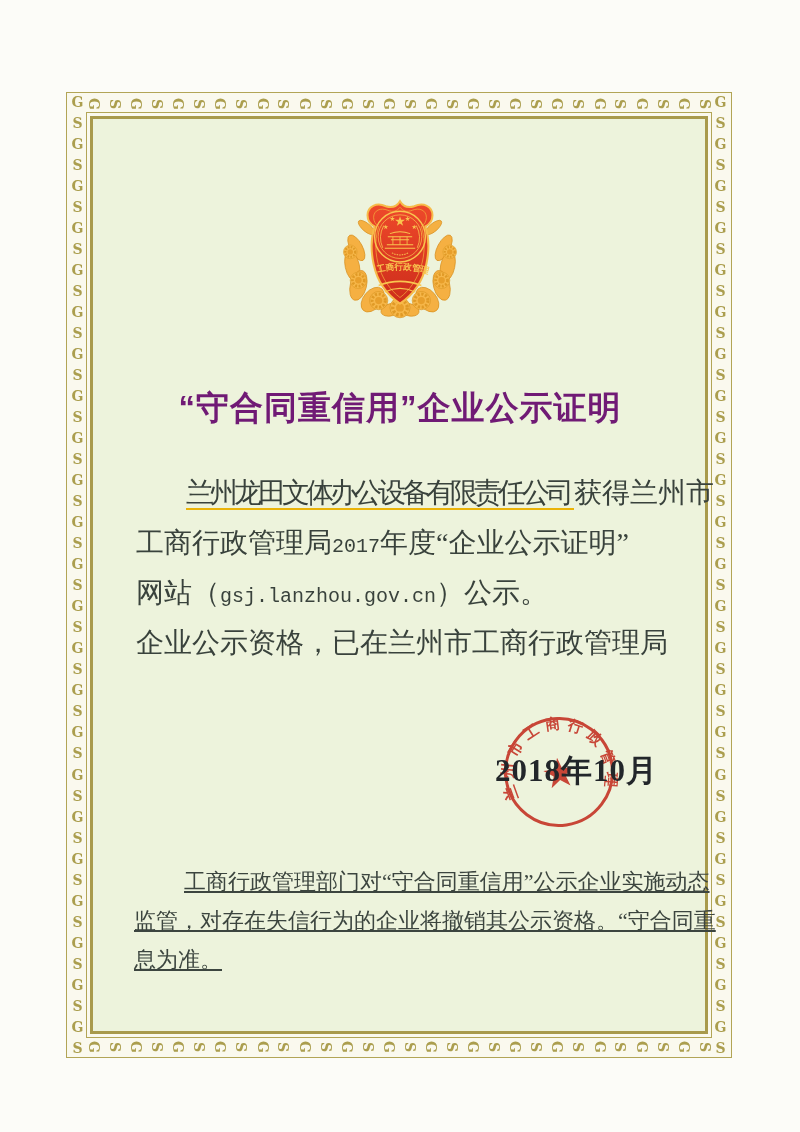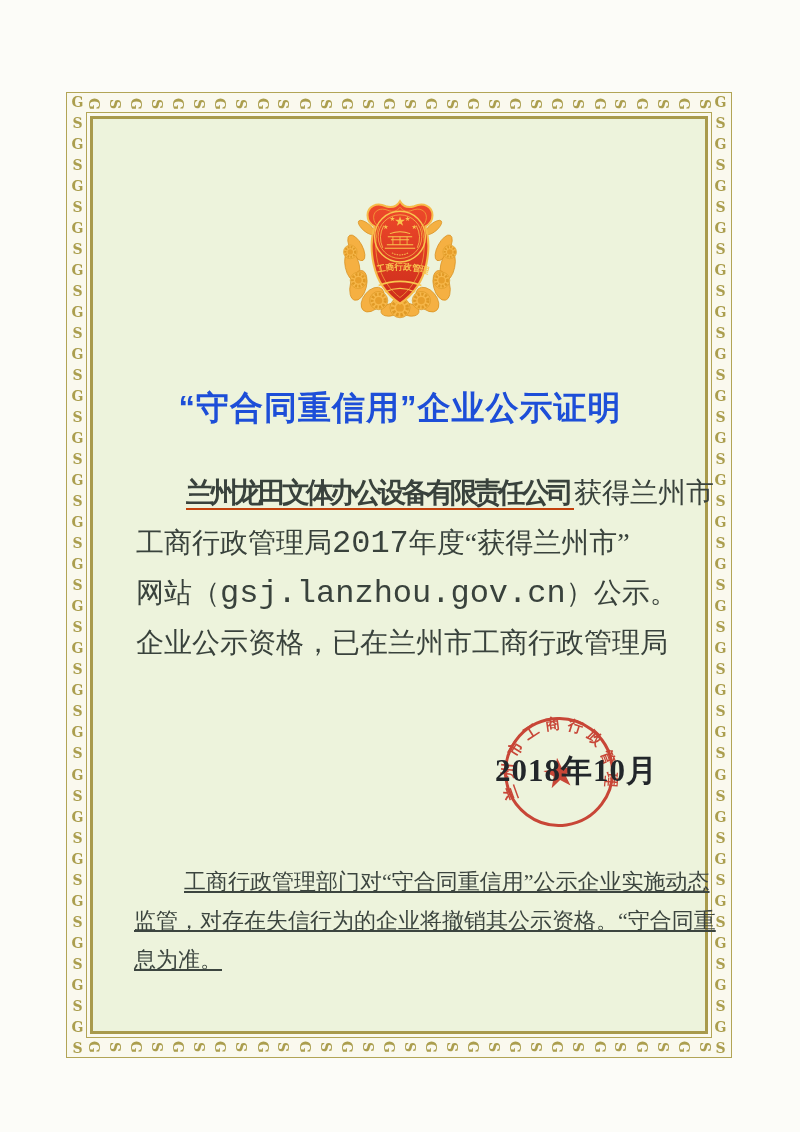--- a/index.html
+++ b/index.html
@@ -34,32 +34,31 @@
   }
   .gs-left{left:3px}.gs-right{right:3px}
 
   
   .emblem{position:absolute;left:332px;top:191px;width:136px;height:136px;}
 
   
   .title{
     position:absolute;left:70px;right:70px;top:386px;text-align:center;
     font-family:"Liberation Sans","DejaVu Sans",sans-serif;
-    font-weight:bold;font-size:33px;letter-spacing:1px;color:#1d4ed8;
+    font-weight:bold;font-size:33px;letter-spacing:1px;color:#701a75;
     white-space:nowrap;
   }
   .body-block{position:absolute;left:136px;top:468px;width:560px;color:#39423c;font-size:28px;}
   .body-block .line{height:50px;line-height:50px;white-space:nowrap;}
   .line-indent{padding-left:50px;}
   .company{
     letter-spacing:-4px;padding-right:4px;
-    border-bottom:2px solid #c2410c;
-    font-weight:bold;
-  }
-  .mono{font-family:"Liberation Mono","DejaVu Sans Mono",monospace;font-size:32px;text-align:center;}
+    border-bottom:2px solid #eab308;
+  }
+  .mono{font-family:"Liberation Mono","DejaVu Sans Mono",monospace;font-size:20px;text-align:center;}
 
   .seal{
     position:absolute;left:497px;top:710px;width:124px;height:124px;
     transform:rotate(-8deg);opacity:.92;z-index:2;
   }
   .date-line{
     position:absolute;left:495px;top:750px;z-index:3;
     font-weight:bold;font-size:31px;letter-spacing:1px;color:#22262a;
     white-space:nowrap;
   }
@@ -308,21 +307,21 @@
     </g>
   </svg>
 
   <div class="title">“守合同重信用”企业公示证明</div>
 
   <div class="body-block">
     <div class="line line-indent">
       <span class="company">兰州龙田文体办公设备有限责任公司</span><span>获得兰州市</span>
     </div>
     <div class="line">
-      <span>工商行政管理局</span><span class="mono">2017</span><span>年度“获得兰州市”</span>
+      <span>工商行政管理局</span><span class="mono">2017</span><span>年度“企业公示证明”</span>
     </div>
     <div class="line">
       <span>网站（</span><span class="mono">gsj.lanzhou.gov.cn</span><span>）公示。</span>
     </div>
     <div class="line">企业公示资格，已在兰州市工商行政管理局</div>
   </div>
 
   <svg class="seal" viewBox="0 0 130 130">
     <circle cx="65" cy="65" r="56" fill="none" stroke-width="3.2" stroke="#c5382a"></circle>
     <path id="sealArc" d="M 20,88 A 49,49 0 1 1 110,88" fill="none"></path>

